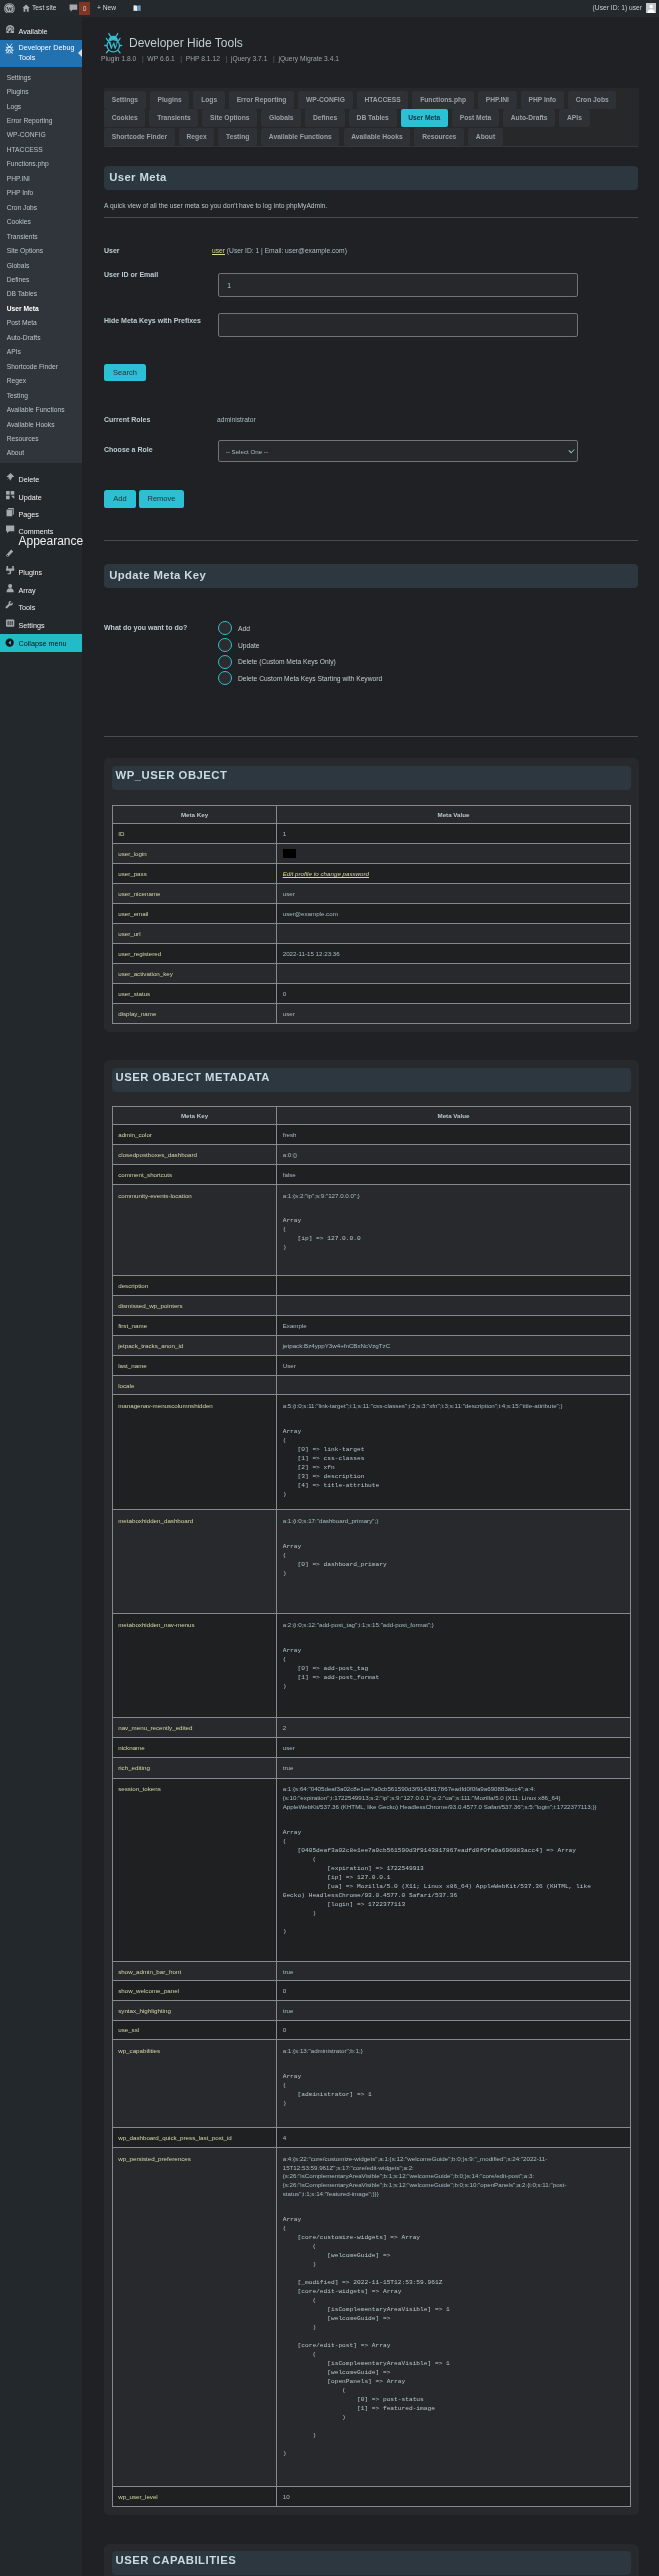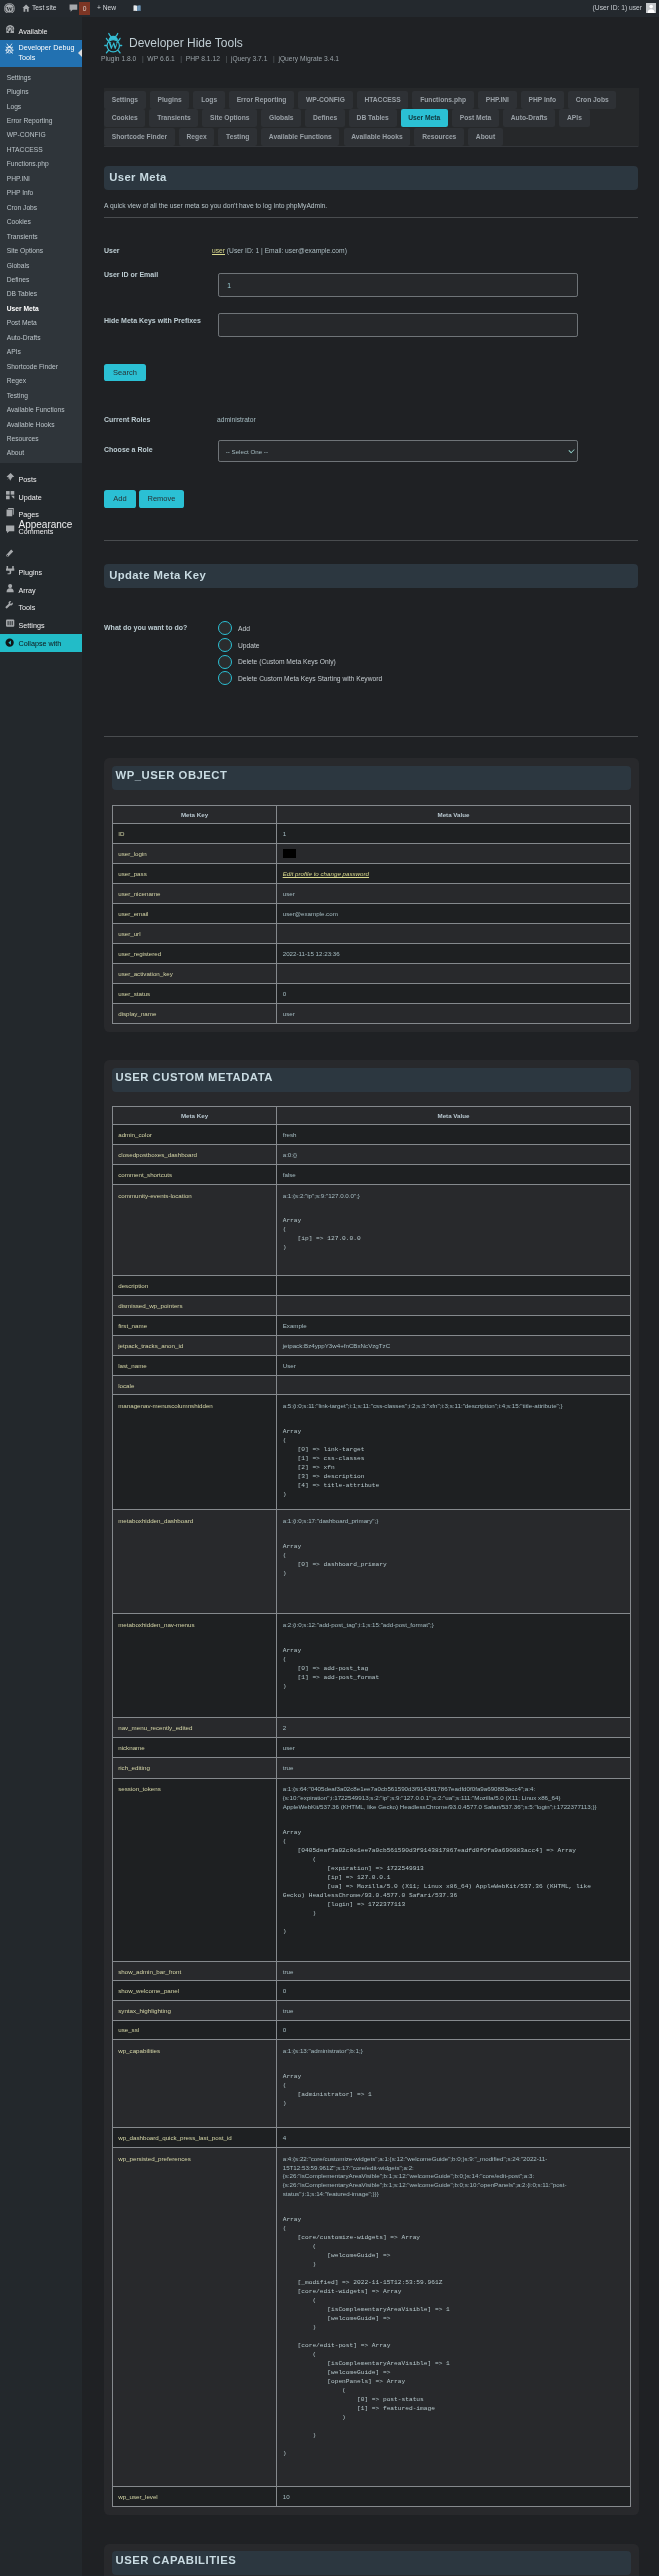--- a/index.html
+++ b/index.html
@@ -103,42 +103,42 @@
 <div class="abs" style="left:6.7px;top:363px;font-size:6.7px;color:#bcc5ca">Shortcode Finder</div>
 <div class="abs" style="left:6.7px;top:377px;font-size:6.7px;color:#bcc5ca">Regex</div>
 <div class="abs" style="left:6.7px;top:392px;font-size:6.7px;color:#bcc5ca">Testing</div>
 <div class="abs" style="left:6.7px;top:406px;font-size:6.7px;color:#bcc5ca">Available Functions</div>
 <div class="abs" style="left:6.7px;top:421px;font-size:6.7px;color:#bcc5ca">Available Hooks</div>
 <div class="abs" style="left:6.7px;top:435px;font-size:6.7px;color:#bcc5ca">Resources</div>
 <div class="abs" style="left:6.7px;top:449px;font-size:6.7px;color:#bcc5ca">About</div>
 <svg class="abs" style="left:4.6px;top:472px" width="10.3" height="10.3" viewBox="0 0 20 20">
     <path d="M11 2 L18 9 L14 10 L10 17 L8 12 L3 16 L8 11 L3 9 Z" fill="#a7aaad"></path>
   </svg>
-<div class="abs" style="left:18.5px;top:475px;font-size:7.2px;color:#f0f0f1">Posts</div>
+<div class="abs" style="left:18.5px;top:475px;font-size:7.2px;color:#f0f0f1">Delete</div>
 <svg class="abs" style="left:4.6px;top:490px" width="10.3" height="10.3" viewBox="0 0 20 20">
     <rect x="2" y="2" width="7" height="7" fill="#a7aaad"></rect>
     <rect x="11" y="2" width="7" height="7" fill="#a7aaad"></rect>
     <rect x="2" y="11" width="7" height="7" fill="#a7aaad"></rect>
     <path d="M12 11 h6 v6 l-3-2.5 z" fill="#a7aaad"></path>
   </svg>
 <div class="abs" style="left:18.5px;top:493px;font-size:7.2px;color:#f0f0f1">Update</div>
 <svg class="abs" style="left:4.6px;top:507px" width="10.3" height="10.3" viewBox="0 0 20 20">
     <rect x="3" y="5" width="11" height="13" fill="#a7aaad"></rect>
     <path d="M6 2 h11 v13 h-2 v-11 h-9 z" fill="#a7aaad"></path>
   </svg>
 <div class="abs" style="left:18.5px;top:510px;font-size:7.2px;color:#f0f0f1">Pages</div>
 <svg class="abs" style="left:4.6px;top:524px" width="10.3" height="10.3" viewBox="0 0 20 20">
     <path d="M2 3 h16 v11 h-10 l-4 4 v-4 h-2 z" fill="#a7aaad"></path>
   </svg>
 <div class="abs" style="left:18.5px;top:527px;font-size:7.2px;color:#f0f0f1">Comments</div>
 <svg class="abs" style="left:4.6px;top:548px" width="10.3" height="10.3" viewBox="0 0 20 20">
     <path d="M2 14 L12 3 L16 7 L7 16 Q5 18 3 16 Q1 14 2 14 Z" fill="#a7aaad"></path>
     <circle cx="4.5" cy="15" r="1.4" fill="#23282c"></circle>
   </svg>
-<div class="abs" style="left:18.5px;top:519px;font-size:10px;color:#f0f0f1">Appearance</div>
+<div class="abs" style="left:18.5px;top:534px;font-size:12px;color:#f0f0f1">Appearance</div>
 <svg class="abs" style="left:4.6px;top:565px" width="10.3" height="10.3" viewBox="0 0 20 20">
     <path d="M6 2 v5 h8 v-5 h3 v5 h1 v4 h-6 l0 4 q0 3 -3 3 l-4 0 v-2 l3 0 q1 0 1 -1 l0 -4 h-7 v-4 h1 v-5 z" fill="#a7aaad"></path>
   </svg>
 <div class="abs" style="left:18.5px;top:568px;font-size:7.2px;color:#f0f0f1">Plugins</div>
 <svg class="abs" style="left:4.6px;top:583px" width="10.3" height="10.3" viewBox="0 0 20 20">
     <circle cx="10" cy="6" r="4" fill="#a7aaad"></circle>
     <path d="M3 18 Q3 10 10 10 Q17 10 17 18 Z" fill="#a7aaad"></path>
   </svg>
 <div class="abs" style="left:18.5px;top:586px;font-size:7.2px;color:#f0f0f1">Array</div>
 <svg class="abs" style="left:4.6px;top:600px" width="10.3" height="10.3" viewBox="0 0 20 20">
@@ -150,21 +150,21 @@
     <rect x="5" y="6" width="2" height="8" fill="#23282c"></rect>
     <rect x="9" y="6" width="2" height="8" fill="#23282c"></rect>
     <rect x="13" y="6" width="2" height="8" fill="#23282c"></rect>
   </svg>
 <div class="abs" style="left:18.5px;top:621px;font-size:7.2px;color:#f0f0f1">Settings</div>
 <div class="abs" style="left:0;top:634px;width:82px;height:17.5px;background:#22bcc8"></div>
 <svg class="abs" style="left:4.6px;top:638px" width="9.3" height="9.3" viewBox="0 0 18 18">
 <circle cx="9" cy="9" r="8" fill="#101517"></circle>
     <path d="M11.5 5 L6.5 9 L11.5 13 Z" fill="#22bcc8"></path>
   </svg>
-<div class="abs" style="left:18.5px;top:639px;font-size:7.2px;color:#101517">Collapse with</div>
+<div class="abs" style="left:18.5px;top:639px;font-size:7.2px;color:#101517">Collapse menu</div>
 <svg class="abs" style="left:104px;top:31px" width="18.5" height="23" viewBox="0 0 34 42">
 <g stroke="#35bdd3" stroke-width="2.4" fill="none" stroke-linecap="round">
 <path d="M12.5 10 Q10 7.5 8.8 4.5"></path>
       <path d="M21.5 10 Q24 7.5 25.2 4.5"></path>
 <path d="M4.5 13.5 Q6.5 17.5 10 19.5"></path>
       <path d="M1.5 26.5 L6.2 26.5"></path>
       <path d="M4.5 40 Q7 36 10 34.5"></path>
 <path d="M29.5 13.5 Q27.5 17.5 24 19.5"></path>
       <path d="M32.5 26.5 L27.8 26.5"></path>
       <path d="M29.5 40 Q27 36 24 34.5"></path>
@@ -259,21 +259,21 @@
         <td class="k">user_status</td>
         <td class="v">0</td>
       </tr>
 <tr class="e" style="height:20px">
         <td class="k">display_name</td>
         <td class="v">user</td>
       </tr>
 </tbody>
   </table>
 <div class="abs panel" style="left:104px;top:1060px;width:535px;height:1455px"></div>
-<div class="abs bar" style="left:112px;top:1068px;width:519px;height:24px;font-size:11.3px;line-height:18.5px;padding-left:3.6px;letter-spacing:0.5px">USER CUSTOM METADATA</div>
+<div class="abs bar" style="left:112px;top:1068px;width:519px;height:24px;font-size:11.3px;line-height:18.5px;padding-left:3.6px;letter-spacing:0.5px">USER OBJECT METADATA</div>
 <table class="abs" style="left:112px;top:1106px">
 <colgroup>
       <col style="width:164px">
       <col>
     </colgroup>
 <tbody>
       <tr style="height:18px">
         <th>Meta Key</th>
         <th>Meta Value</th>
       </tr>

